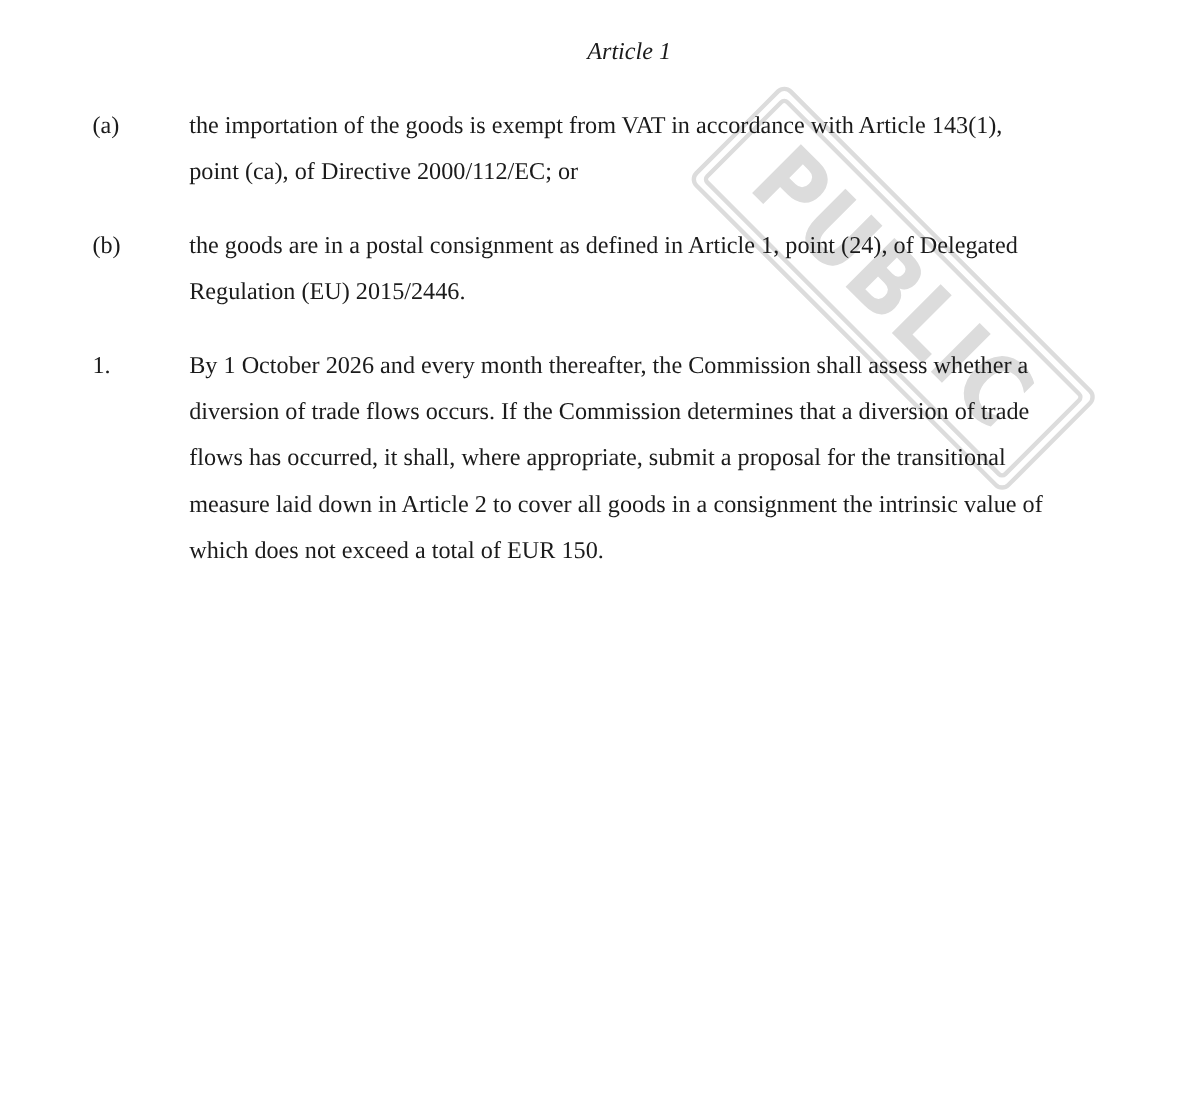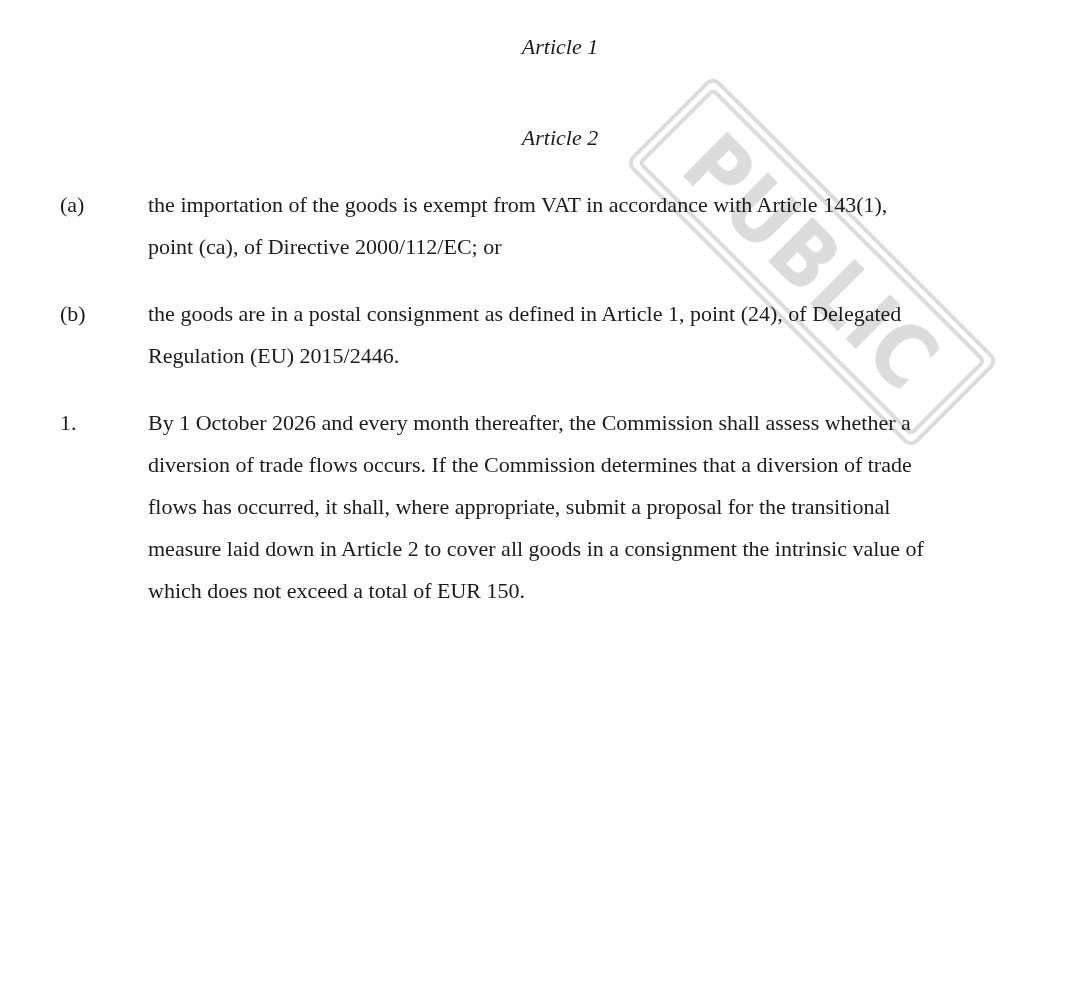--- a/index.html
+++ b/index.html
@@ -50,21 +50,21 @@
     user-select: none;
   }
 
   
   .page-content {
     position: relative;
     z-index: 2;
     box-sizing: border-box;
     width: 100%;
     height: 100%;
-    padding: 26px 20px 0 60px;
+    padding: 26px 20px 0 84px;
   }
   .article-heading {
     text-align: center;
     font-style: italic;
     margin: 49px 0 25px 0;
   }
   .article-heading.first { margin-top: 0; }
   .para {
     white-space: pre-line;
     margin: 0 0 25px 0;
@@ -91,21 +91,20 @@
   <div class="watermark-inner">
     <span class="watermark-text">PUBLIC</span>
   </div>
 </div>
 
 <div class="page-content">
 
   <div class="article-heading first">Article 1</div>
 
 
-  <div class="article-heading">Article 2</div>
 
 
   <div class="item">
     <div class="item-label">(a)</div>
     <div class="item-text">the importation of the goods is exempt from VAT in accordance with Article 143(1),
 point (ca), of Directive 2000/112/EC; or</div>
   </div>
 
   <div class="item">
     <div class="item-label">(b)</div>

